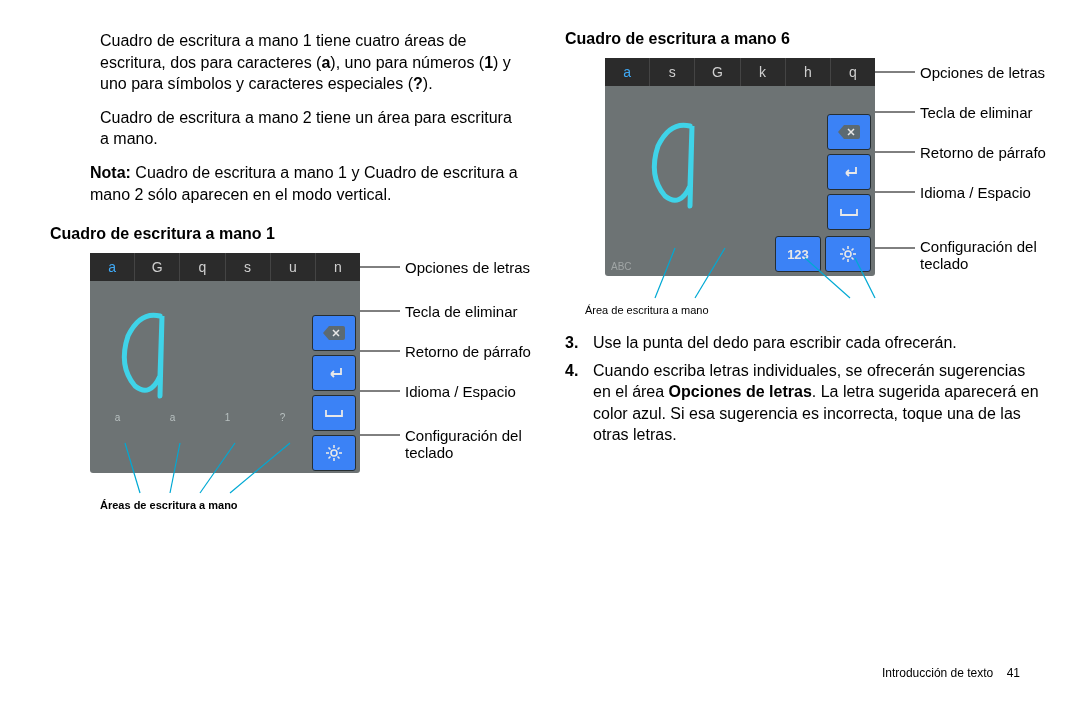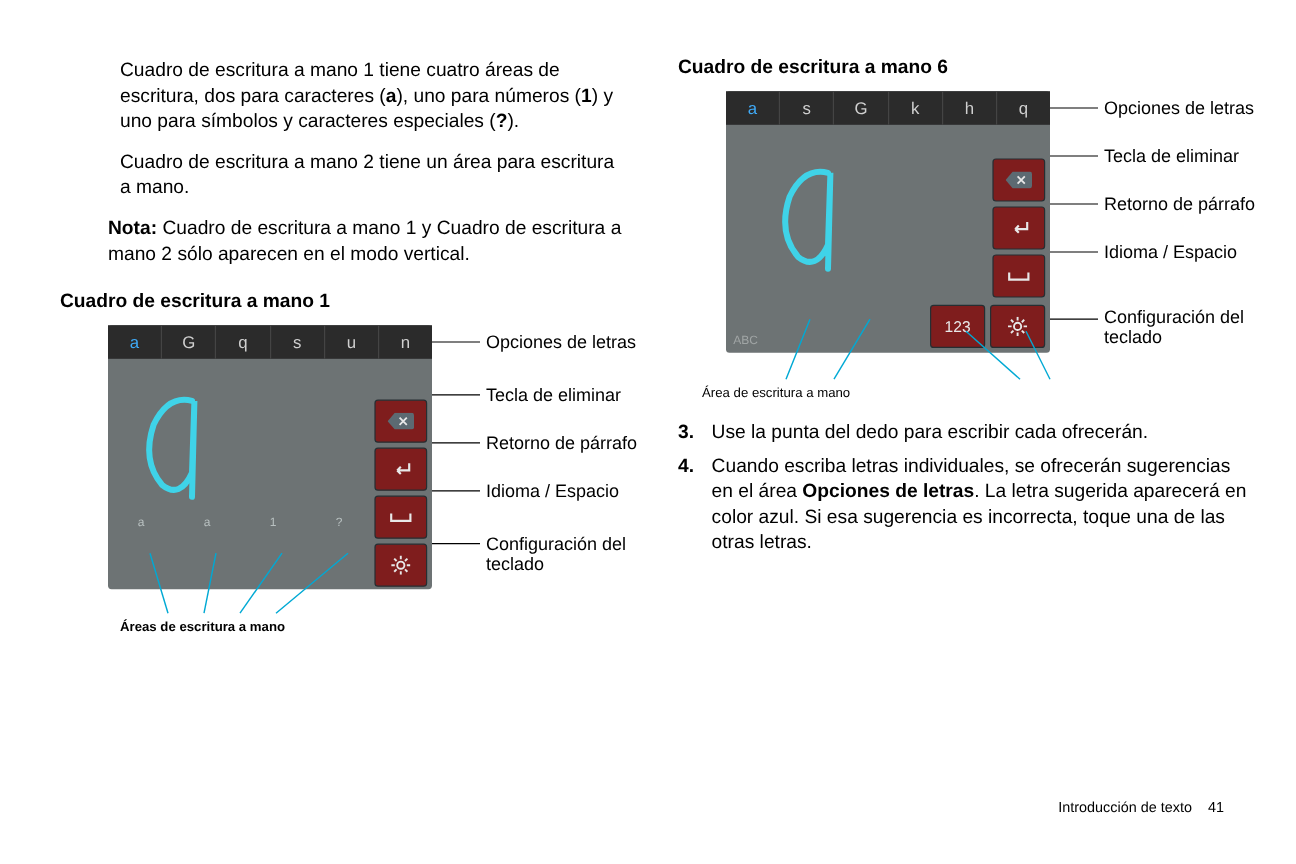--- a/index.html
+++ b/index.html
@@ -7,21 +7,21 @@
     width: 1080px;
     height: 720px;
     font-family: Arial, Helvetica, sans-serif;
     font-size: 16px;
     color: #000;
     background: #fff;
     position: relative;
   }
   .page {
     display: flex;
-    padding: 48px 40px 0 50px;
+    padding: 30px 40px 0 50px;
     box-sizing: border-box;
     height: 692px;
   }
   .col {
     width: 495px;
     box-sizing: border-box;
   }
   .col-left { padding-right: 20px; }
   .col-right { padding-left: 20px; }
   p { margin: 0 0 12px 0; line-height: 1.35; }
@@ -74,28 +74,29 @@
     position: absolute;
     right: 4px; top: 34px;
     width: 44px;
     display: flex;
     flex-direction: column;
     gap: 4px;
   }
   .side-keys .key,
   .bottom-keys .key {
     height: 34px;
-    background: #7f1d1d;
+    background: #3b82f6;
     border: 1px solid #262e32;
     border-radius: 3px;
     display: flex;
     align-items: center;
     justify-content: center;
     color: #e8e8e8;
     font-size: 13px;
+    font-weight: bold;
   }
   .bottom-keys {
     position: absolute;
     right: 4px; bottom: 4px;
     display: flex;
     gap: 4px;
   }
   .bottom-keys .key { width: 44px; height: 34px; }
   .abc-tag {
     position: absolute;

